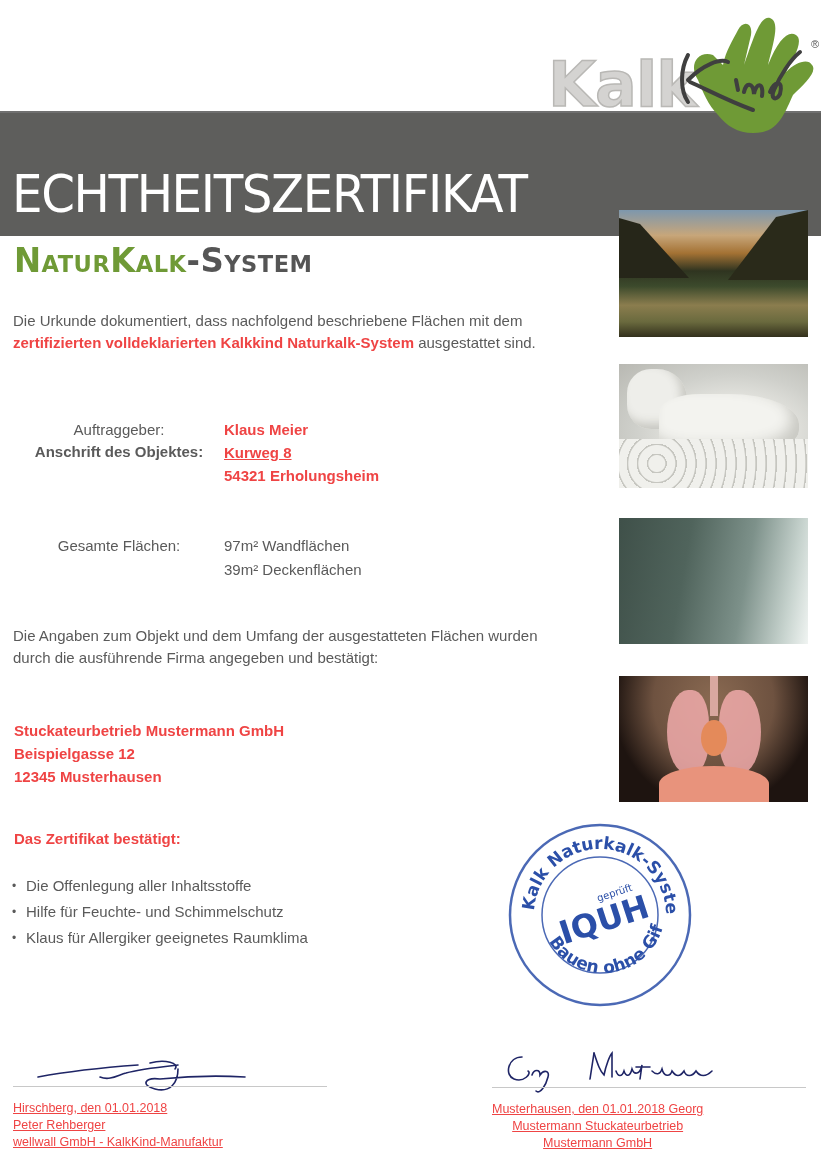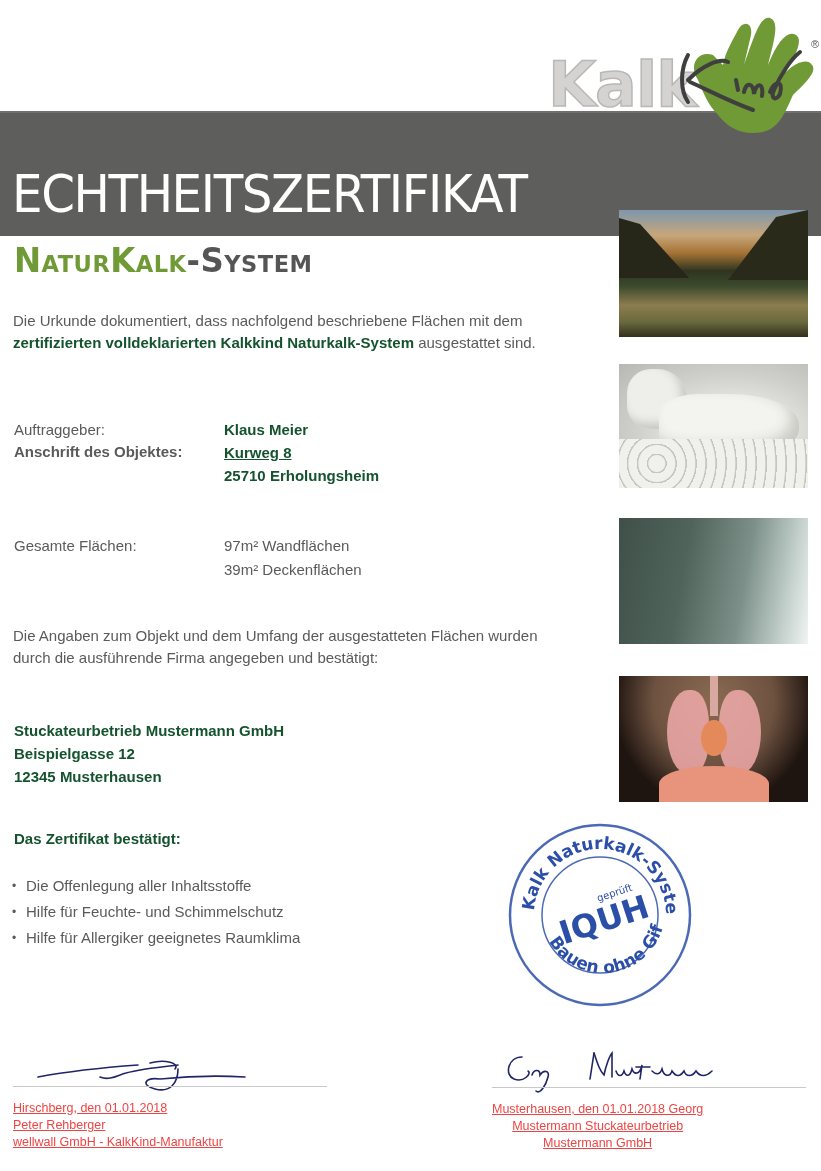--- a/index.html
+++ b/index.html
@@ -15,25 +15,25 @@
   .reg { position: absolute; right: 2px; top: 28px; font-size: 11px; color: #555; }
 
   .title { position: absolute; left: 12px; top: 168px; font-size: 52px; color: #ffffff; letter-spacing: -1.5px;
     font-family: "DejaVu Sans", sans-serif; font-weight: normal; transform: scaleX(0.93); transform-origin: left; line-height: 1; }
   .subtitle { position: absolute; left: 14px; top: 244px; font-size: 33px; font-weight: bold; line-height: 1;
     font-family: "DejaVu Sans", sans-serif; font-variant: small-caps; letter-spacing: 0.5px; transform: scaleX(0.98); transform-origin: left; }
   .subtitle .green { color: #6f9a36; }
   .subtitle .gray { color: #555555; }
 
   .text { font-size: 15px; line-height: 22px; color: #5a5a5a; }
-  .bold { font-weight: bold; color: #14532d; }
+  .bold { font-weight: bold; color: #ef4444; }
   .p-intro { position: absolute; left: 13px; top: 310px; width: 560px; }
 
   .kv { position: absolute; font-size: 15px; line-height: 23px; }
-  .kv .k { position: absolute; left: 0; width: 210px; }
+  .kv .k { position: absolute; left: 0; width: 210px; text-align: center; }
   .kv .v { position: absolute; left: 210px; width: 300px; }
 
   .p-angaben { position: absolute; left: 13px; top: 625px; width: 560px; }
   .company { position: absolute; left: 14px; top: 719px; line-height: 23px; font-size: 15px; }
   .confirms { position: absolute; left: 14px; top: 830px; font-size: 15px; }
   .bullets { position: absolute; left: 12px; top: 873px; list-style: none; font-size: 15px; line-height: 26px; }
   .bullets li::before { content: "•"; display: inline-block; width: 14px; font-size: 12px; vertical-align: 1px; }
 
   .photo { position: absolute; left: 619px; width: 189px; }
   .photo-lake { top: 210px; height: 127px;
@@ -100,42 +100,42 @@
 
 <p class="text p-intro">
   <span>Die Urkunde dokumentiert, dass nachfolgend beschriebene Flächen mit dem </span><span class="bold">zertifizierten volldeklarierten Kalkkind Naturkalk-System</span><span> ausgestattet sind.</span>
 </p>
 
 <div class="kv" style="left:14px; top:418px; width:520px; height:70px;">
   <span class="k" style="top:0;">Auftraggeber:</span>
   <span class="v bold" style="top:0;">Klaus Meier</span>
   <span class="k" style="top:22px;font-weight:bold;">Anschrift des Objektes:</span>
   <span class="v bold" style="top:23px;text-decoration:underline;">Kurweg 8</span>
-  <span class="v bold" style="top:46px;">25710 Erholungsheim</span>
+  <span class="v bold" style="top:46px;">54321 Erholungsheim</span>
 </div>
 
 <div class="kv" style="left:14px; top:534px; width:520px; height:48px;">
   <span class="k" style="top:0;">Gesamte Flächen:</span>
   <span class="v" style="top:0;">97m² Wandflächen</span>
   <span class="v" style="top:24px;">39m² Deckenflächen</span>
 </div>
 
 <p class="text p-angaben">Die Angaben zum Objekt und dem Umfang der ausgestatteten Flächen wurden durch die ausführende Firma angegeben und bestätigt:</p>
 
 <div class="company bold">
   <div>Stuckateurbetrieb Mustermann GmbH</div>
   <div>Beispielgasse 12</div>
   <div>12345 Musterhausen</div>
 </div>
 
 <div class="confirms bold">Das Zertifikat bestätigt:</div>
 <ul class="bullets">
   <li>Die Offenlegung aller Inhaltsstoffe</li>
   <li>Hilfe für Feuchte- und Schimmelschutz</li>
-  <li>Hilfe für Allergiker geeignetes Raumklima</li>
+  <li>Klaus für Allergiker geeignetes Raumklima</li>
 </ul>
 
 <div class="photo photo-lake">
   <div class="mtn-l"></div>
     <div class="mtn-r"></div>
 </div>
 <div class="photo photo-rock">
   <div class="r1"></div>
     <div class="r2"></div>
     <div class="r3"></div>

